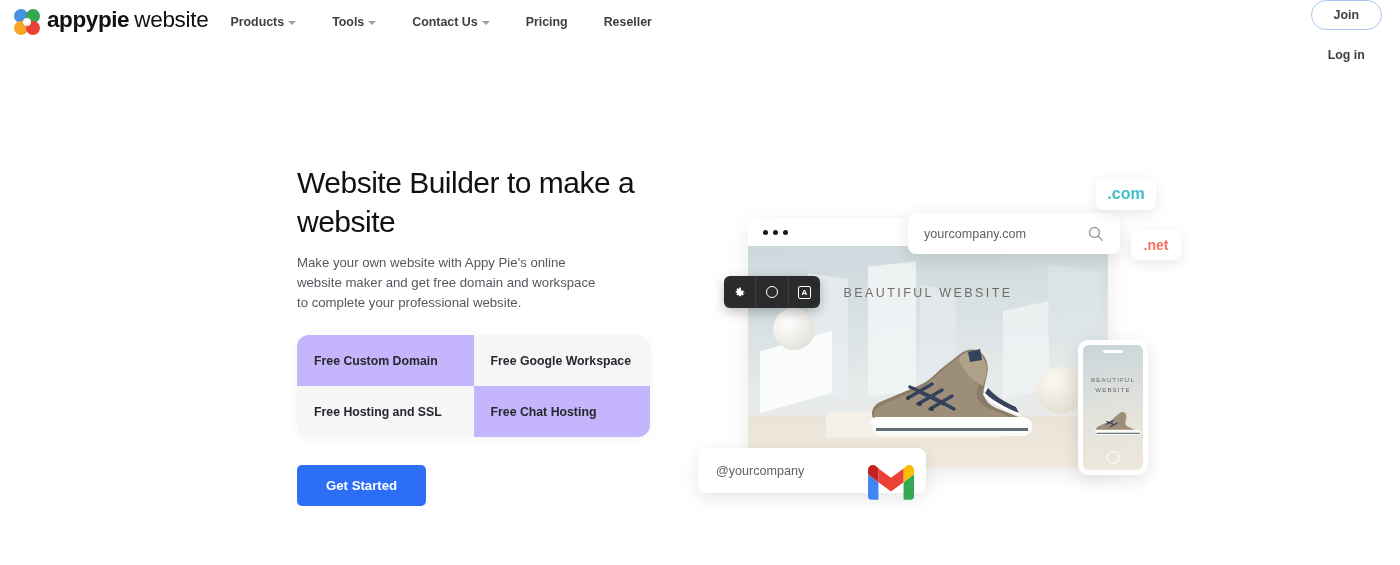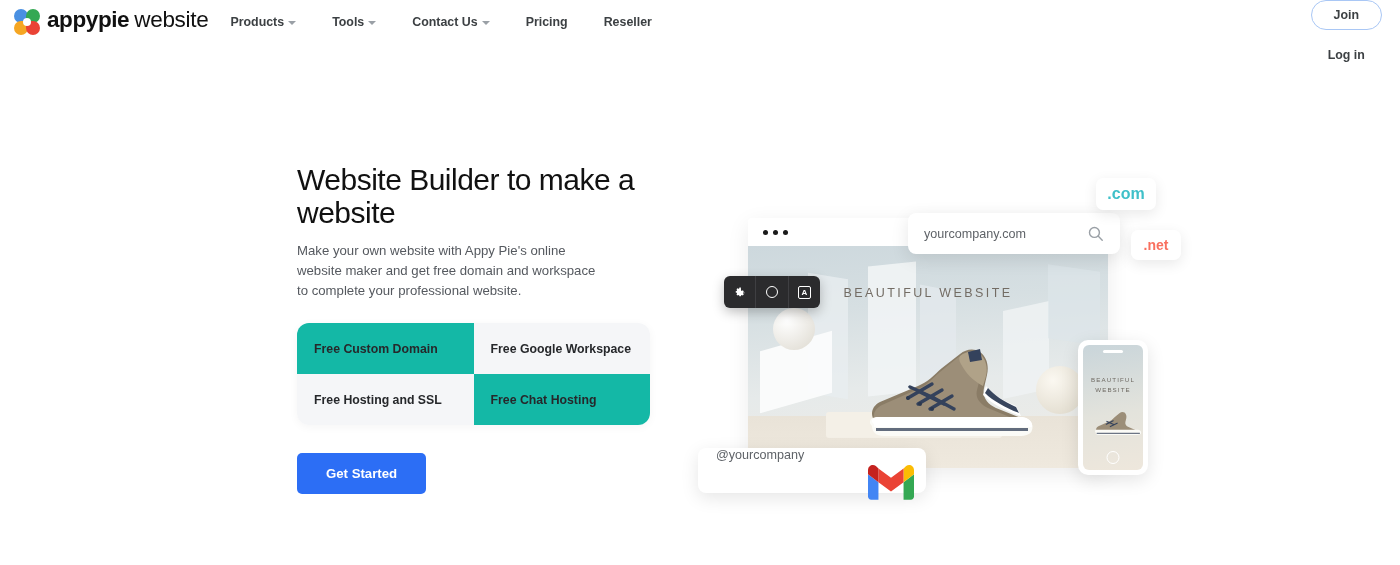--- a/index.html
+++ b/index.html
@@ -91,21 +91,21 @@
   }
   .link-login {
     font-size: 12.4px; font-weight: 700; color:#3c4043; cursor:pointer;
   }
 
   
   .hero-left { position:absolute; left: 297px; top: 163px; width: 370px; }
 
   .headline {
     font-size: 30px;
-    line-height: 33px;
+    line-height: 39px;
     font-weight: 400;
     color: #111;
     letter-spacing: -0.5px;
     width: 340px;
   }
   .subcopy {
     margin-top: 12px;
     font-size: 13.2px;
     line-height: 20px;
     color: #55595f;
@@ -125,21 +125,21 @@
   .feat {
     height: 51px;
     display: flex; align-items: center;
     padding-left: 17px;
     font-size: 12.3px;
     font-weight: 700;
     color: #26282b;
     white-space: nowrap;
   }
   .feat.shade { background: #f5f6f8; }
-  .feat.plain { background: #14b8a6; }
+  .feat.plain { background: #c4b5fd; }
 
   .btn-start {
     margin-top: 28px;
     display:inline-block;
     background: #2c6ef5;
     color: #fff;
     font-size: 13.2px;
     font-weight: 700;
     border: none;
     border-radius: 5px;
@@ -275,21 +275,21 @@
   }
   .ph-shoe { position:absolute; left:8px; top:62px; width:54px; height:30px; z-index:4; }
 
   
   .handle-card {
     position:absolute; left: 8px; top: 288px;
     width: 228px; height: 45px;
     background:#fff;
     border-radius: 8px;
     box-shadow: 0 5px 18px rgba(0,0,0,0.10);
-    display:flex; align-items:flex-start;
+    display:flex; align-items:center;
     padding-left: 18px;
     z-index: 13;
   }
   .handle-card .txt { font-size:12.6px; color:#5f6368; }
 
   
   .gmail { position:absolute; left: 178px; top: 305px; width: 46px; height: 35px; z-index: 14; }
 </style>
 </head>
 <body>

